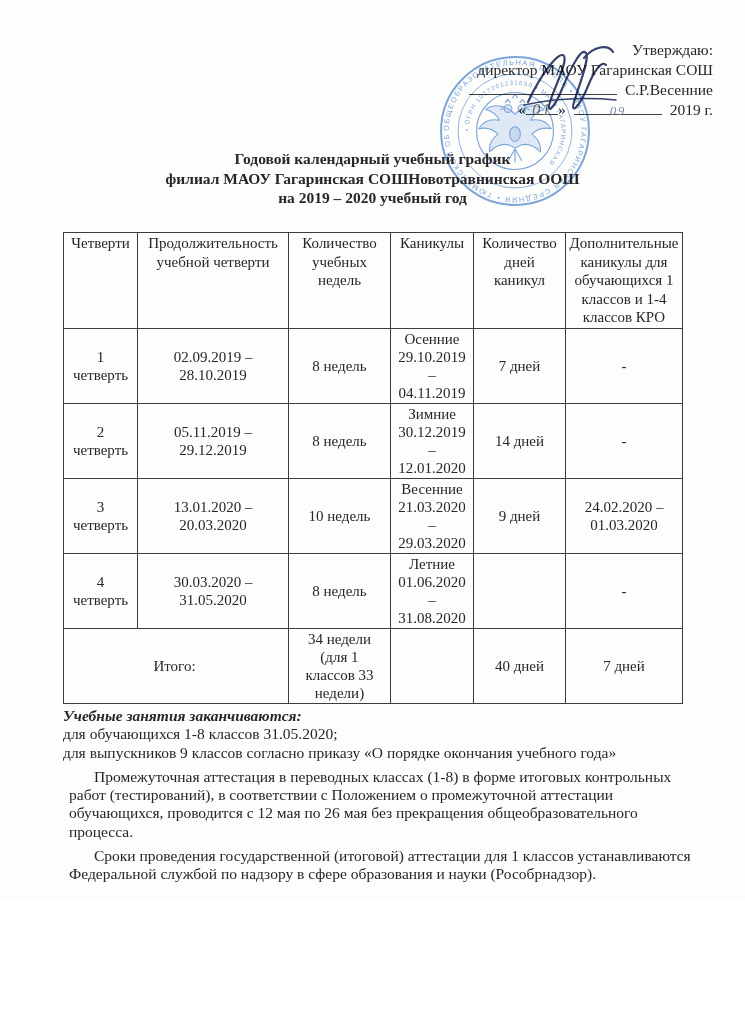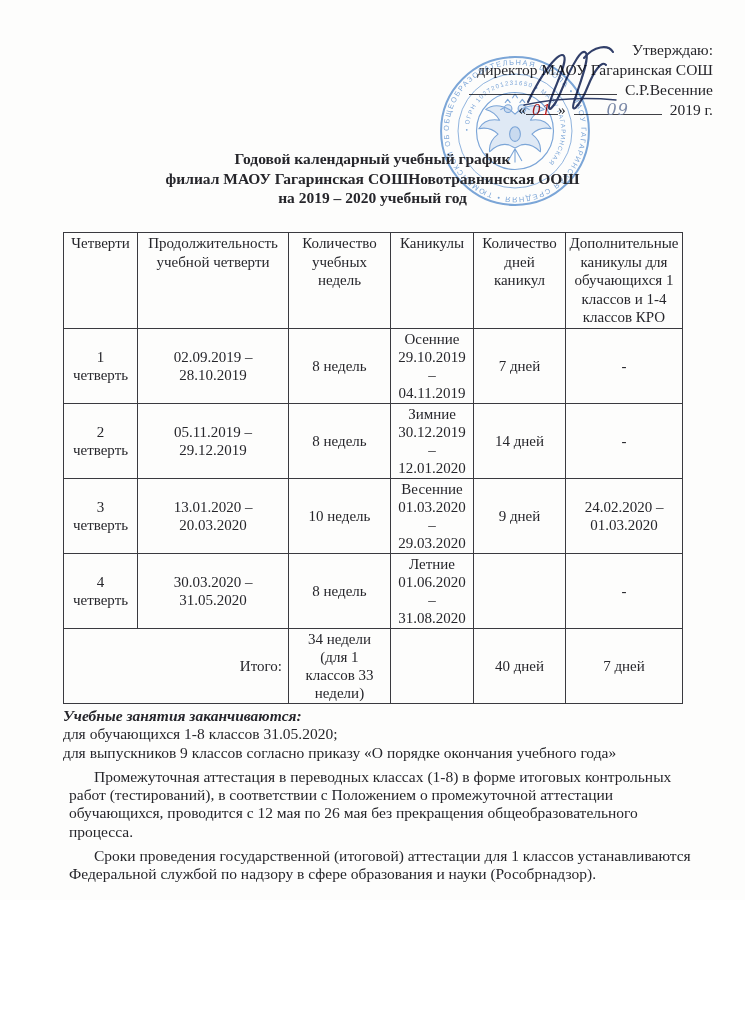--- a/index.html
+++ b/index.html
@@ -33,22 +33,22 @@
     text-align: center;
   }
   .sig-line   { width: 148px; margin-right: 8px; }
   .day-line   { width: 32px; }
   .month-line { width: 88px; margin: 0 8px; }
   .hw {
     font-style: italic;
     font-family: "DejaVu Serif", serif;
     letter-spacing: 1px;
   }
-  .hw-day   { color: #b91c1c; font-size: 14px; }
-  .hw-month { color: #7c8aa8; font-size: 16px; }
+  .hw-day   { color: #737373; font-size: 14px; }
+  .hw-month { color: #7c8aa8; font-size: 11px; }
 
   
   .stamp {
     position: absolute;
     left: 438px;
     top: 46px;
     width: 154px;
     height: 170px;
     opacity: 0.82;
     mix-blend-mode: multiply;
@@ -104,21 +104,21 @@
     height: 90px;
     line-height: 18.5px;
   }
   .doc-table tbody td {
     vertical-align: middle;
     height: 73px;
     line-height: 18px;
   }
   .doc-table tr.totals-row td { height: 70px; }
   .doc-table td.totals-label {
-    text-align: right;
+    text-align: center;
     padding-right: 6px;
     margin-top: 8px;
   }
 
   
   .notes {
     position: absolute;
     top: 707px;
     left: 63px;
     width: 636px;
@@ -231,21 +231,21 @@
         <td>14  дней</td>
         <td>-</td>
       </tr>
       <tr>
         <td>3
 четверть</td>
         <td>13.01.2020 –
 20.03.2020</td>
         <td>10 недель</td>
         <td>Весенние
-01.03.2020
+21.03.2020
 –
 29.03.2020</td>
         <td>9 дней</td>
         <td>24.02.2020 –
 01.03.2020</td>
       </tr>
       <tr>
         <td>4
 четверть</td>
         <td>30.03.2020 –

